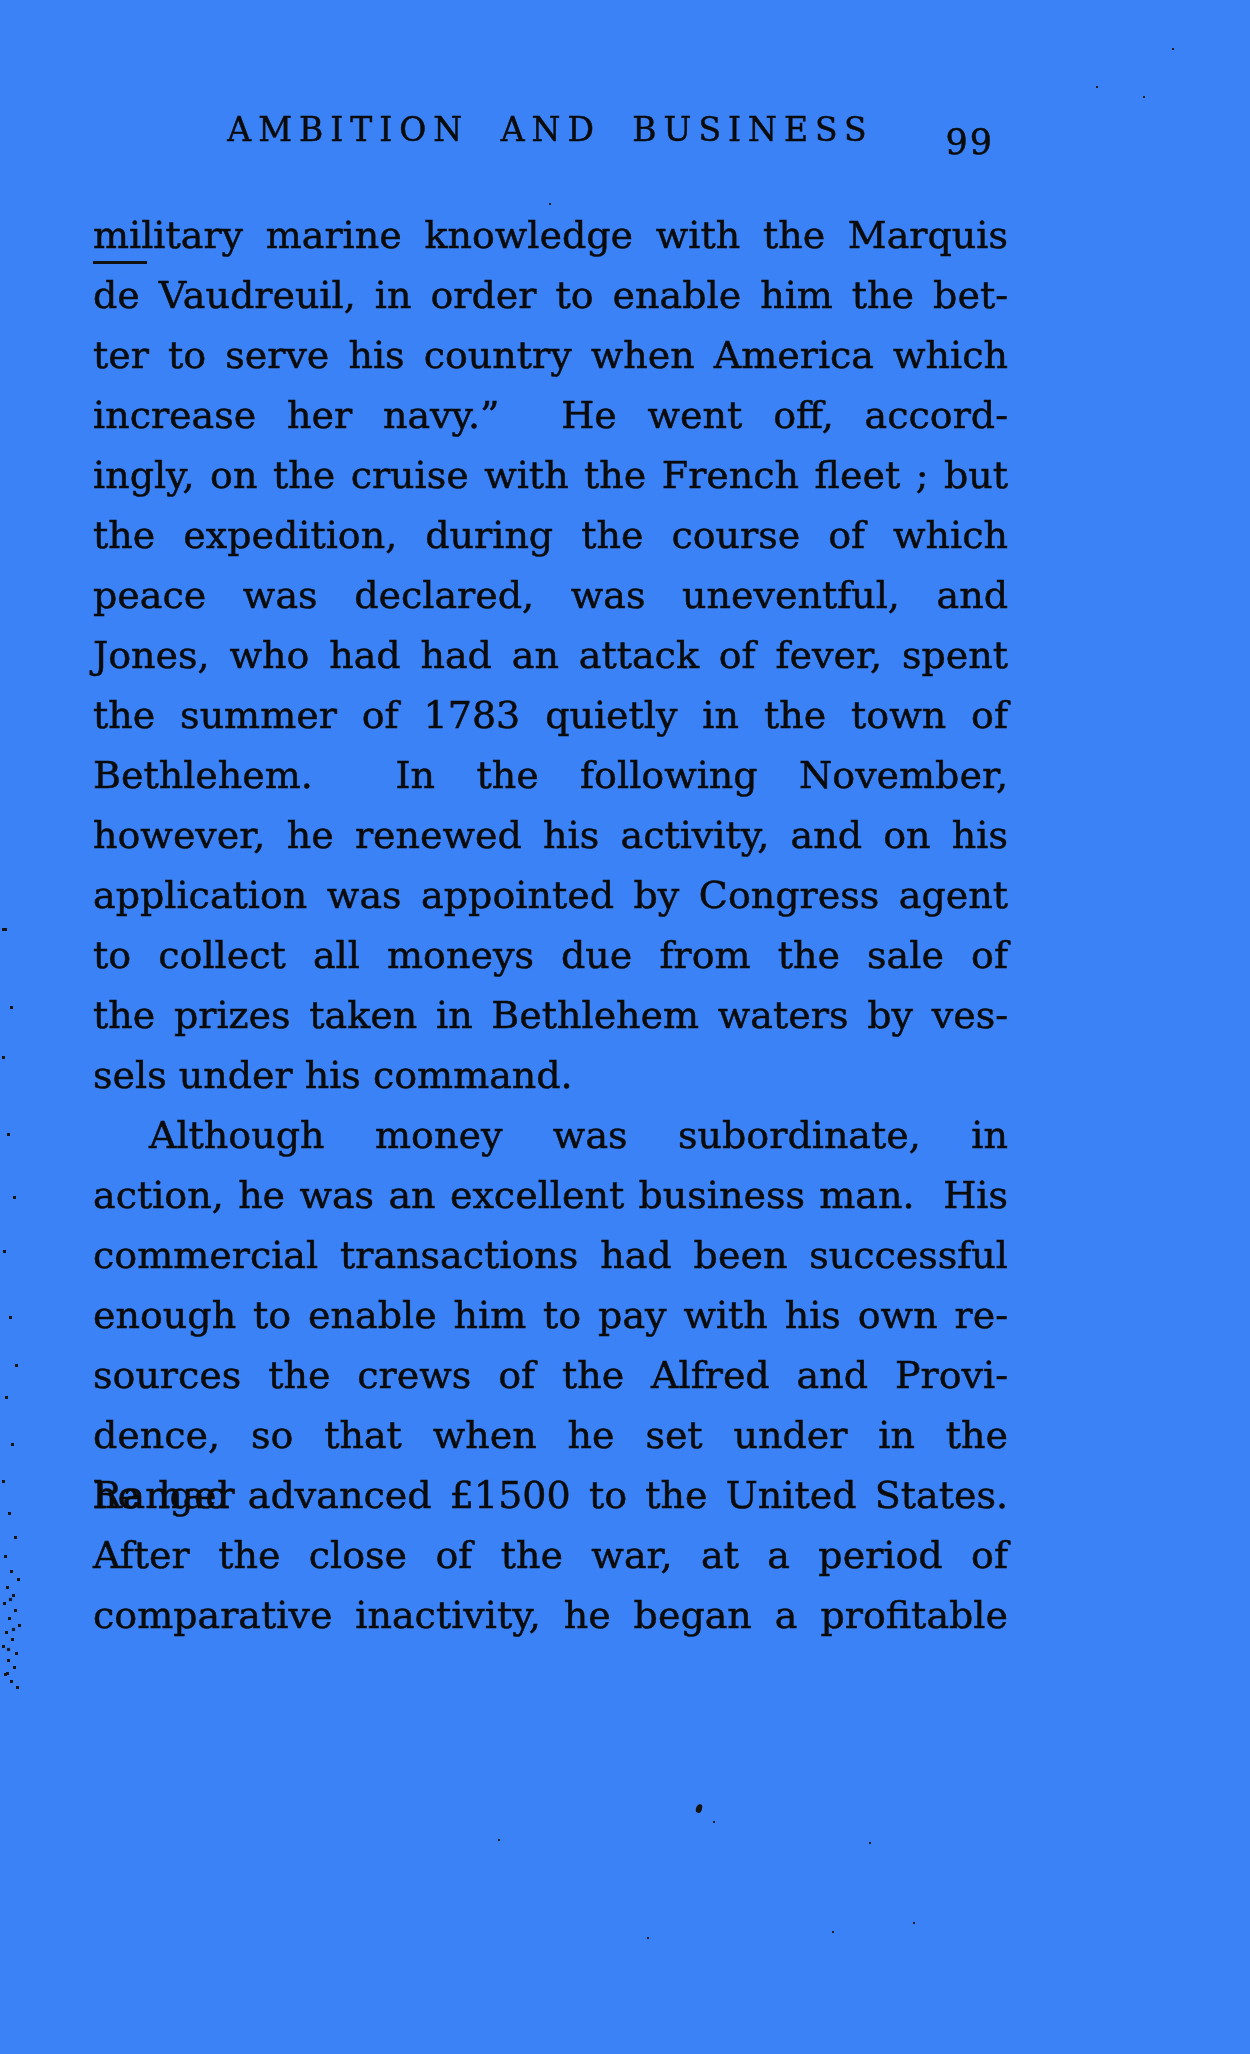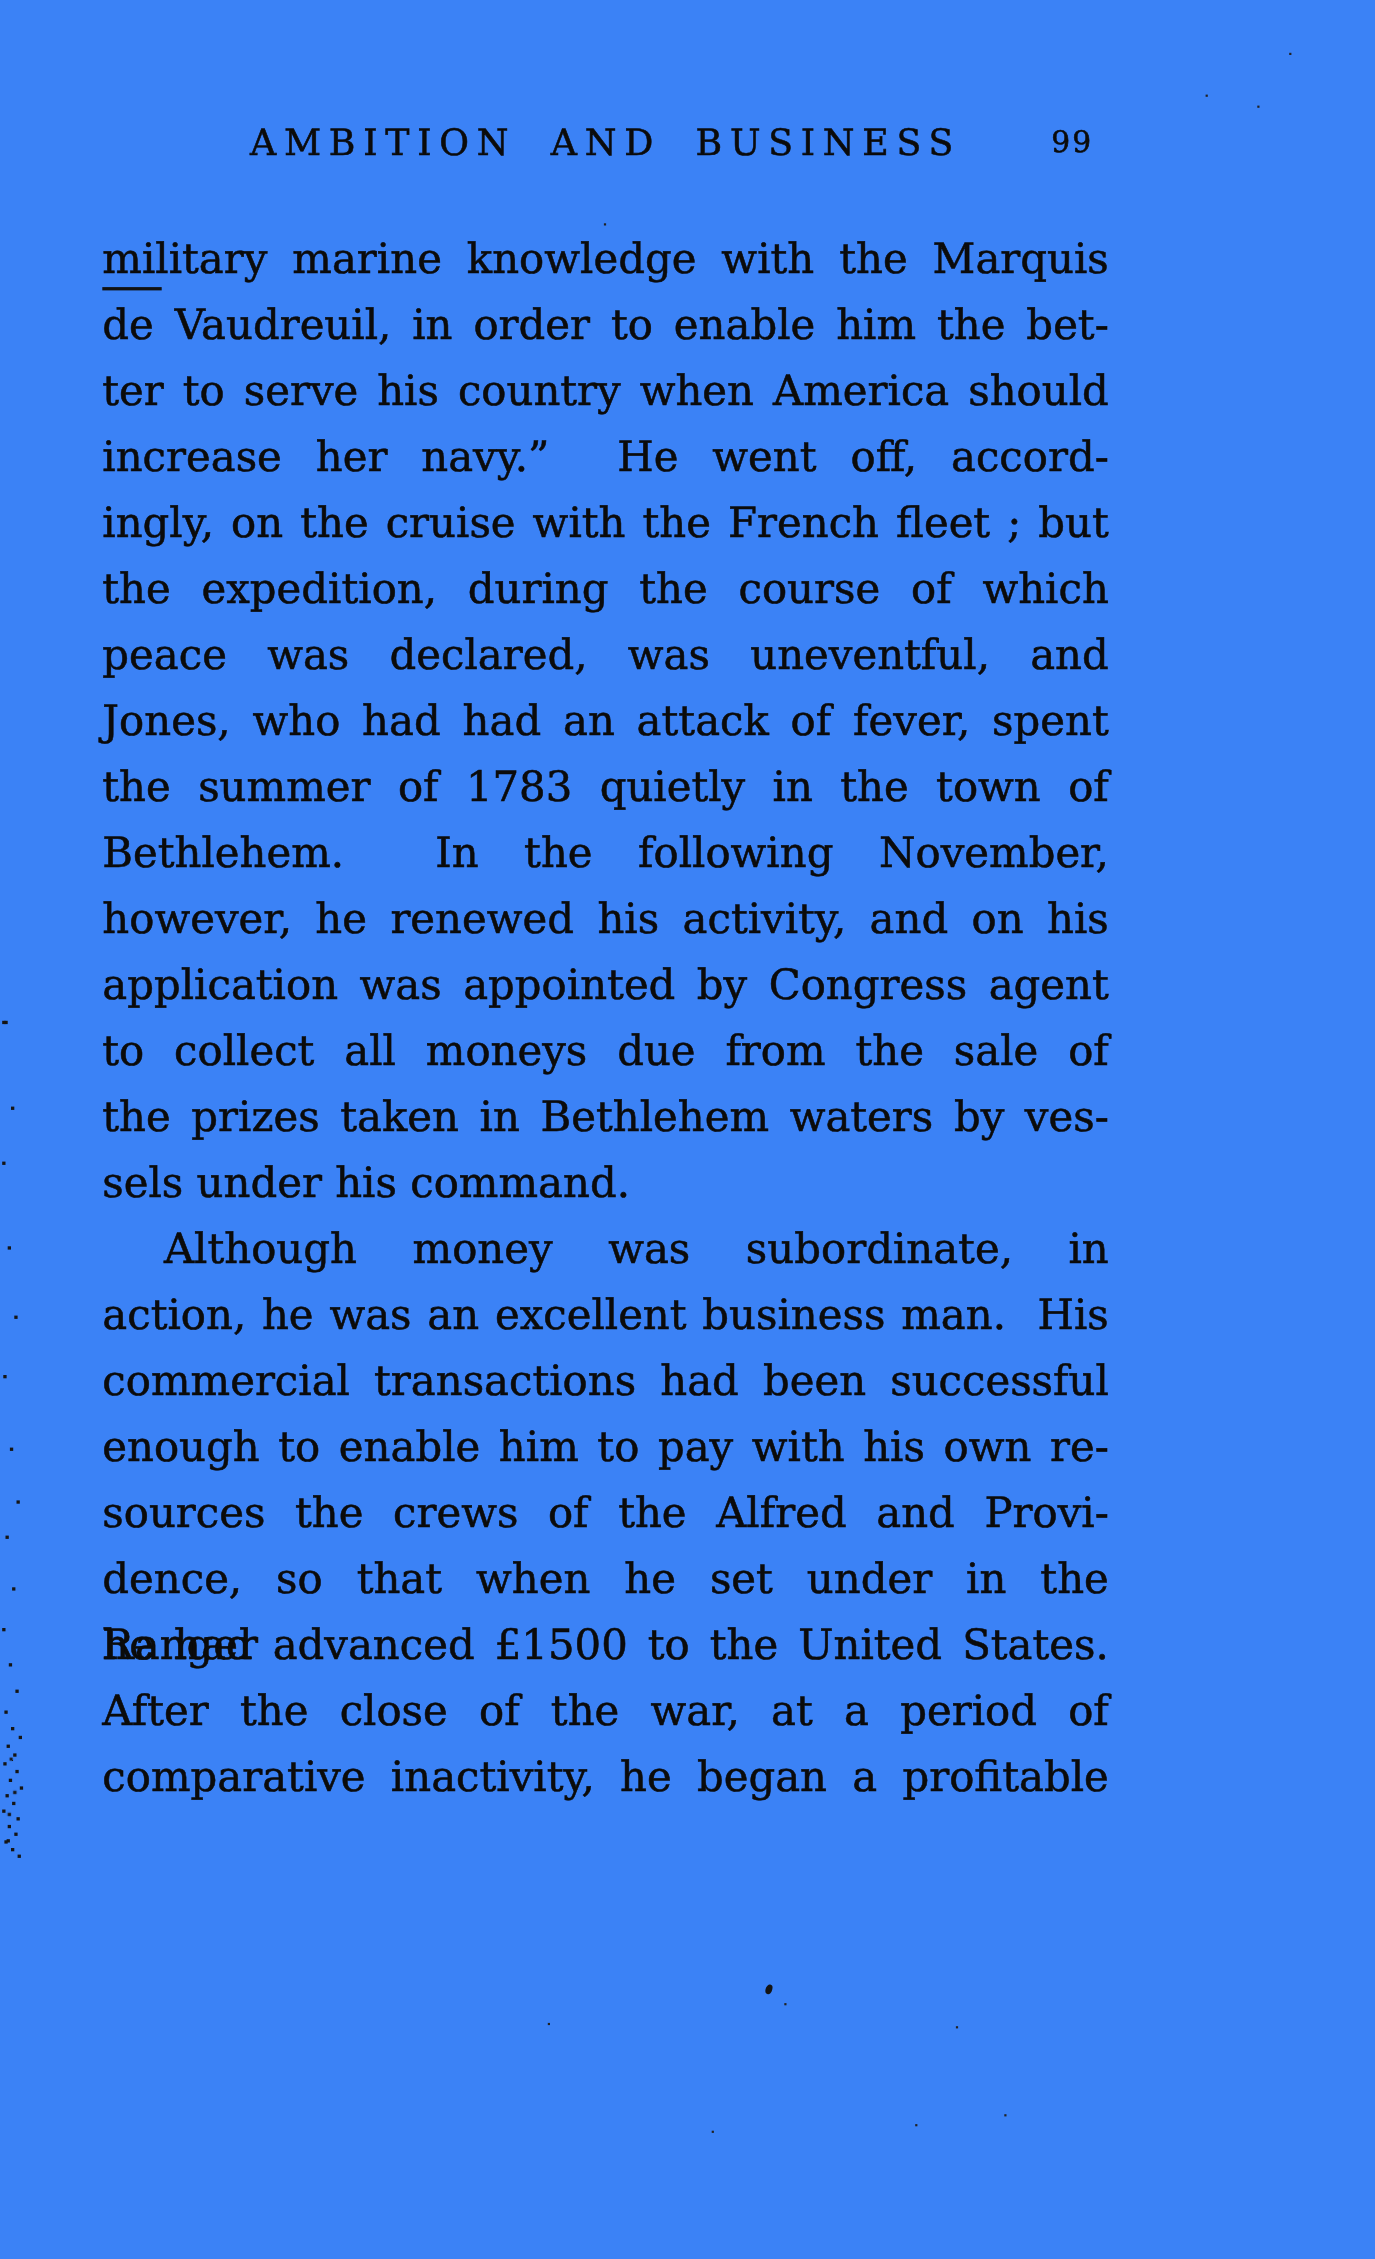--- a/index.html
+++ b/index.html
@@ -25,22 +25,22 @@
   }
   .running-title {
     text-align: center;
     font-size: 33px;
     letter-spacing: 7px;
     word-spacing: 14px;
     white-space: nowrap;
     line-height: 44px;
   }
   .page-number {
-    position: absolute; right: 14px; top: 0;
-    font-size: 27px;
+    position: absolute; right: 14px; top: 12px;
+    font-size: 35px;
     letter-spacing: 2px;
     line-height: 44px;
   }
   
   .body-text {
     position: absolute; left: 93px; top: 205px;
     width: 915px;
     font-size: 38px;
     line-height: 60px;
     -webkit-text-stroke: 0.5px #0b0b0b;
@@ -94,21 +94,21 @@
 <div class="page">
 
   <div class="header">
     <div class="running-title">AMBITION AND BUSINESS</div>
     <div class="page-number">99</div>
   </div>
 
   <div class="body-text" id="body-text">
       <div class="text-line">military marine knowledge with the Marquis</div>
       <div class="text-line">de Vaudreuil, in order to enable him the bet-</div>
-      <div class="text-line">ter to serve his country when America should</div>
+      <div class="text-line">ter to serve his country when America which</div>
       <div class="text-line">increase her navy.”&nbsp; He went off, accord-</div>
       <div class="text-line">ingly, on the cruise with the French fleet ; but</div>
       <div class="text-line">the expedition, during the course of which</div>
       <div class="text-line">peace was declared, was uneventful, and</div>
       <div class="text-line">Jones, who had had an attack of fever, spent</div>
       <div class="text-line">the summer of 1783 quietly in the town of</div>
       <div class="text-line">Bethlehem.&nbsp; In the following November,</div>
       <div class="text-line">however, he renewed his activity, and on his</div>
       <div class="text-line">application was appointed by Congress agent</div>
       <div class="text-line">to collect all moneys due from the sale of</div>

